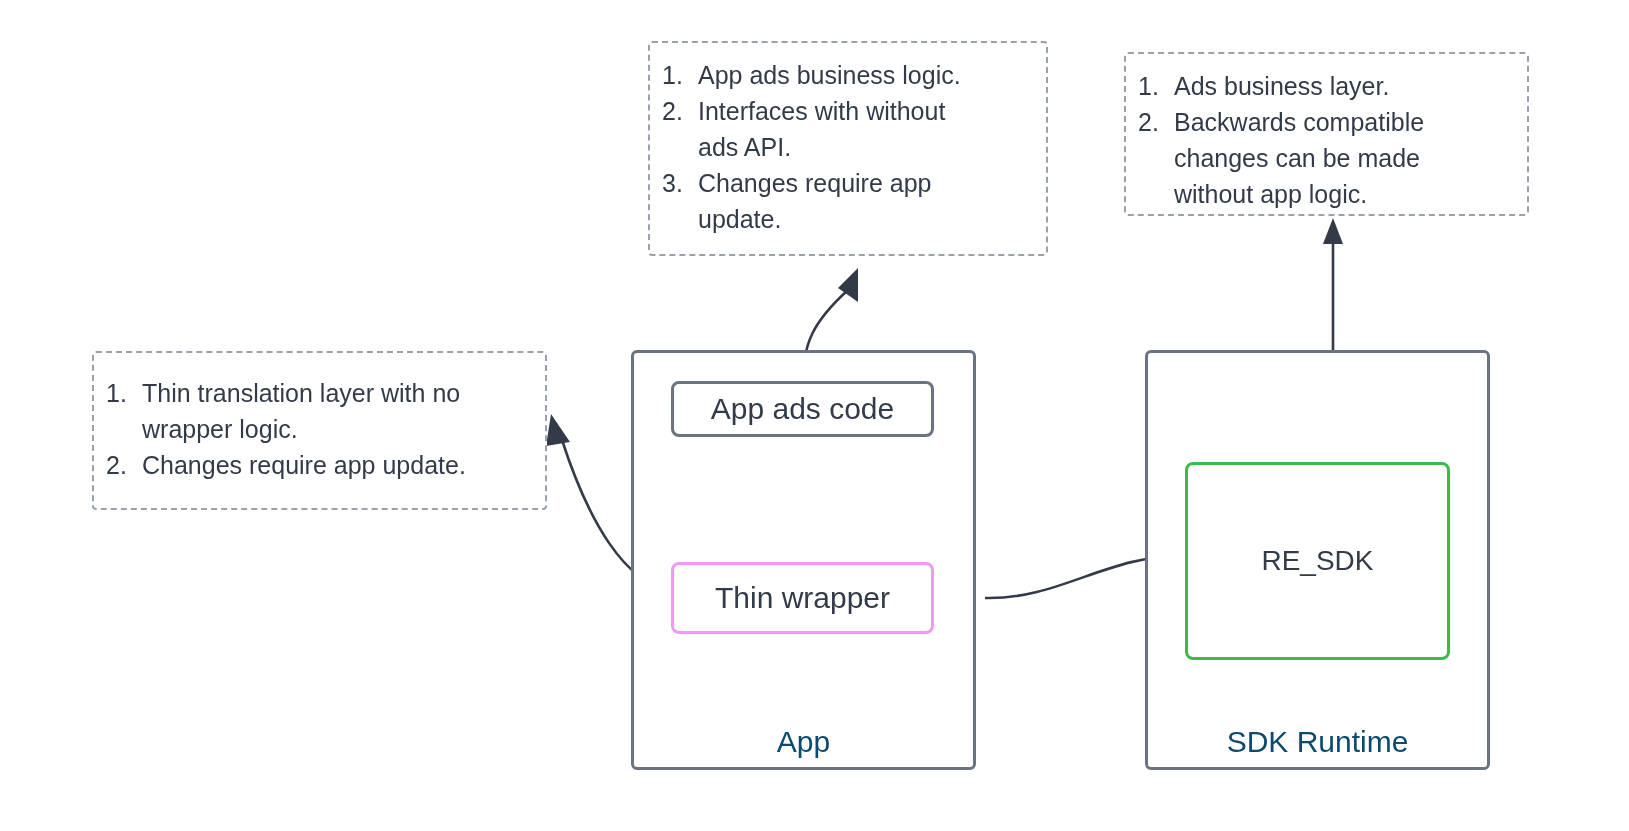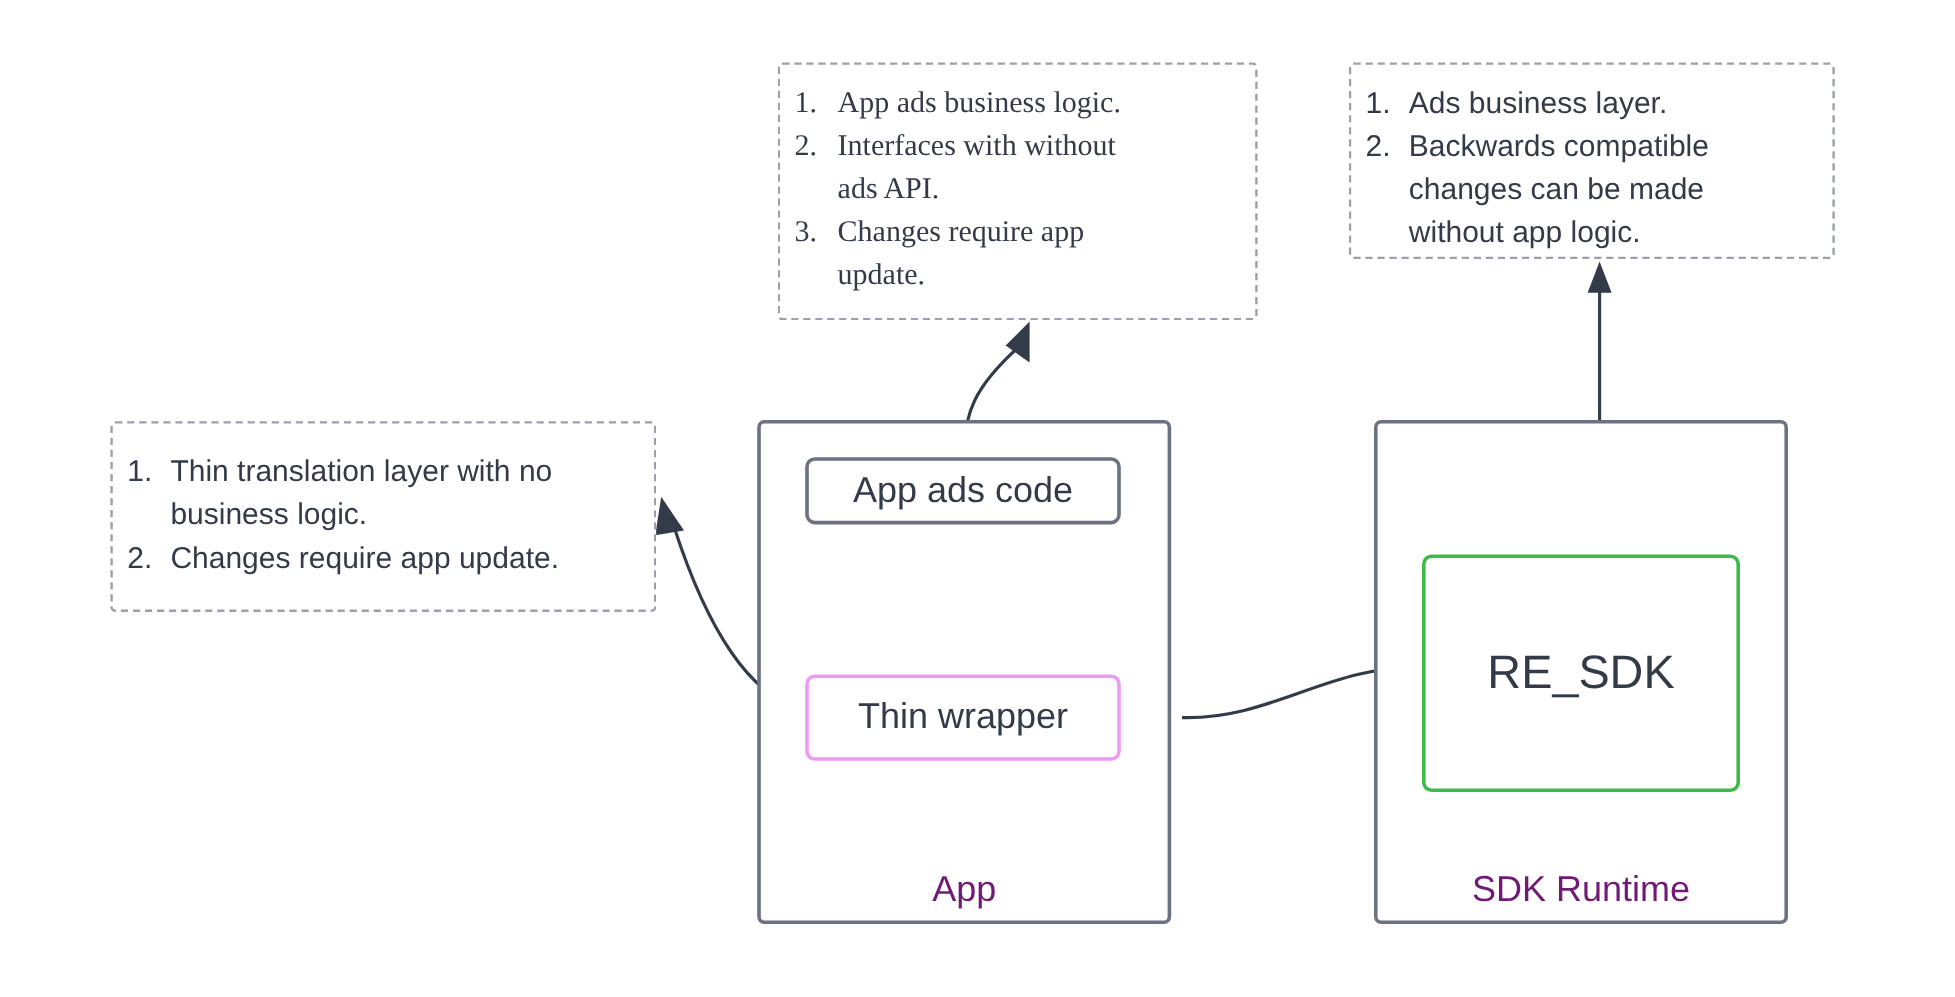--- a/index.html
+++ b/index.html
@@ -43,23 +43,22 @@
     white-space: pre-line;
   }
   .note li::before {
     content: counter(noteitem) ".";
     position: absolute;
     left: 0;
     top: 0;
   }
 
   #note-app {
-    left: 648px;  top: 52px;  width: 400px;  height: 215px;
+    left: 648px;  top: 41px;  width: 400px;  height: 215px;
     padding: 14px 10px 10px 12px;
-    font-family: Liberation Serif, serif;
   }
   #note-sdk {
     left: 1124px; top: 52px;  width: 405px;  height: 164px;
     padding: 14px 10px 10px 12px;
   }
   #note-wrapper {
     left: 92px;   top: 351px; width: 455px;  height: 159px;
     padding: 22px 10px 10px 12px;
   }
 
@@ -74,21 +73,21 @@
   #app-container      { left: 631px;  top: 350px; width: 345px; height: 420px; }
   #sdk-container      { left: 1145px; top: 350px; width: 345px; height: 420px; }
 
   .container-label {
     position: absolute;
     left: 0;
     right: 0;
     bottom: 8px;
     text-align: center;
     font-size: 30px;
-    color: #701a75;
+    color: #0c4a6e;
   }
 
   
   .node {
     position: absolute;
     box-sizing: border-box;
     display: flex;
     align-items: center;
     justify-content: center;
     background: #ffffff;
@@ -101,21 +100,21 @@
     font-size: 30px;
   }
   #node-thin-wrapper {
     left: 671px;  top: 562px;  width: 263px; height: 72px;
     border: 3px solid #ee9af2;
     font-size: 30px;
   }
   #node-re-sdk {
     left: 1185px; top: 462px;  width: 265px; height: 198px;
     border: 3px solid #3cbb4b;
-    font-size: 39px;
+    font-size: 28px;
   }
 
   
   #edges {
     position: absolute;
     left: 0; top: 0;
     width: 1629px;
     height: 831px;
     pointer-events: none;
     overflow: visible;
@@ -176,21 +175,21 @@
       <li>Ads business layer.</li>
       <li>Backwards compatible
 changes can be made
 without app logic.</li>
     </ol>
   </div>
 
   <div class="note" id="note-wrapper">
     <ol>
       <li>Thin translation layer with no
-business logic.</li>
+wrapper logic.</li>
       <li>Changes require app update.</li>
     </ol>
   </div>
 
   <div class="container" id="app-container">
     <div class="container-label">App</div>
   </div>
 
   <div class="container" id="sdk-container">
     <div class="container-label">SDK Runtime</div>

